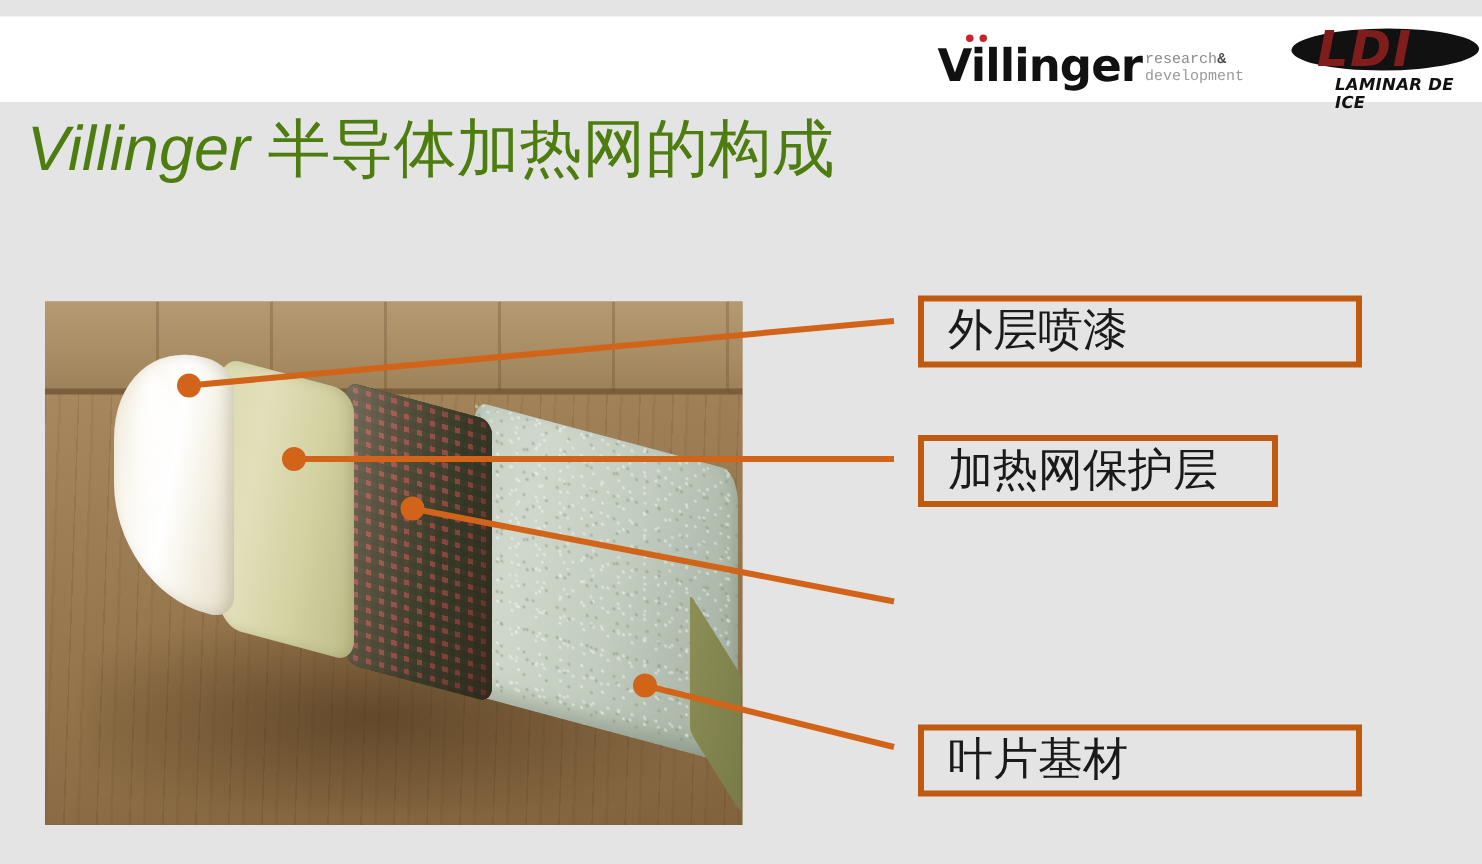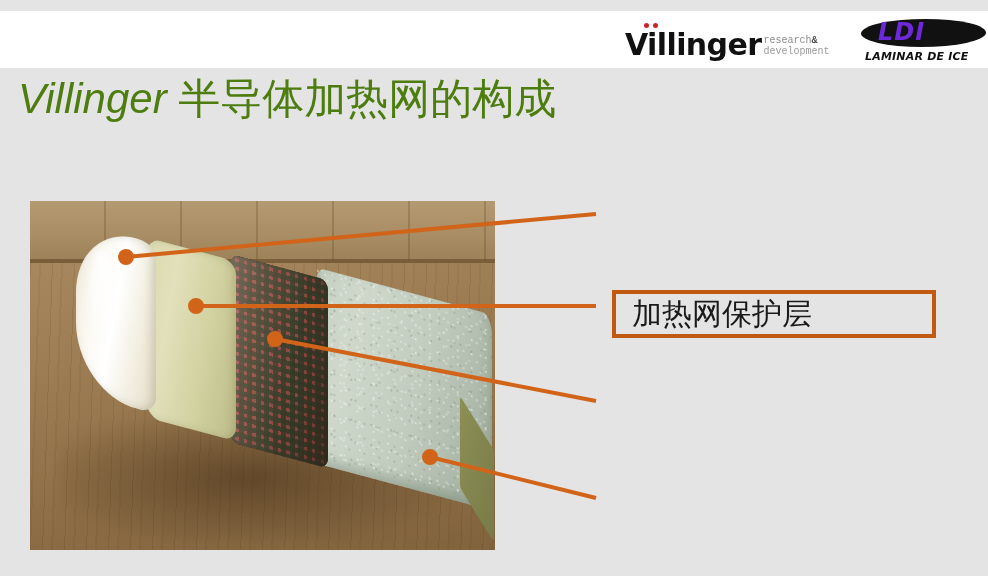--- a/index.html
+++ b/index.html
@@ -44,26 +44,26 @@
   }
   .ldi-lens{
     position:absolute;left:0px;top:5px;width:125px;height:28px;
     background:#111111;
     border-radius:50% / 50%;
     transform:skewX(-8deg);
   }
   .ldi-text{
     position:absolute;left:17px;top:2px;
     font-family:"DejaVu Sans","Liberation Sans",sans-serif;
-    font-weight:bold;font-style:italic;font-size:24px;line-height:33px;
-    color:#6d28d9;letter-spacing:1px;
+    font-weight:bold;font-style:italic;font-size:33px;line-height:33px;
+    color:#7f1d1d;letter-spacing:1px;
     -webkit-text-stroke:0px #fff;
   }
   .ldi-sub{
-    position:absolute;left:4px;top:37px;
+    position:absolute;left:29px;top:37px;
     font-family:"DejaVu Sans","Liberation Sans",sans-serif;
     font-weight:bold;font-style:italic;font-size:11px;line-height:12px;
     color:#111111;letter-spacing:0.2px;
   }
 
   
   .slide-title{
     position:absolute;left:18px;top:62px;
     font-size:42px;line-height:52px;color:#4d7c0f;
     white-space:nowrap;font-weight:normal;
@@ -197,21 +197,21 @@
     position:absolute;
     box-sizing:border-box;
     border:4px solid #c05a10;
     background:#e4e4e4;
     display:flex;align-items:center;
     padding-left:16px;
     font-family:"DejaVu Sans","Liberation Sans",sans-serif;
     font-size:30px;color:#1a1a1a;line-height:1;
   }
   .c1{left:612px;top:186px;width:296px;height:48px;}
-  .c2{left:612px;top:279px;width:324px;height:48px;}
+  .c2{left:612px;top:279px;width:240px;height:48px;}
   .c3{left:612px;top:376px;width:296px;height:48px;}
   .c4{left:612px;top:472px;width:296px;height:48px;}
 </style>
 </head>
 <body>
 
 <div id="slide">
 
   <div class="header-band"></div>
 
@@ -263,17 +263,23 @@
       <circle cx="126" cy="246" r="6"></circle>
       <line x1="196" y1="295" x2="596" y2="295"></line>
       <circle cx="196" cy="295" r="6"></circle>
       <line x1="275" y1="328" x2="596" y2="390"></line>
       <circle cx="275" cy="328" r="6"></circle>
       <line x1="430" y1="446" x2="596" y2="487"></line>
       <circle cx="430" cy="446" r="6"></circle>
     </g>
   </svg>
 
+  <div class="callout c1">
+      <span>外层喷漆</span>
+    </div>
   <div class="callout c2">
       <span>加热网保护层</span>
     </div>
+  <div class="callout c4">
+      <span>叶片基材</span>
+    </div>
 
 </div>
 
 </body></html>

